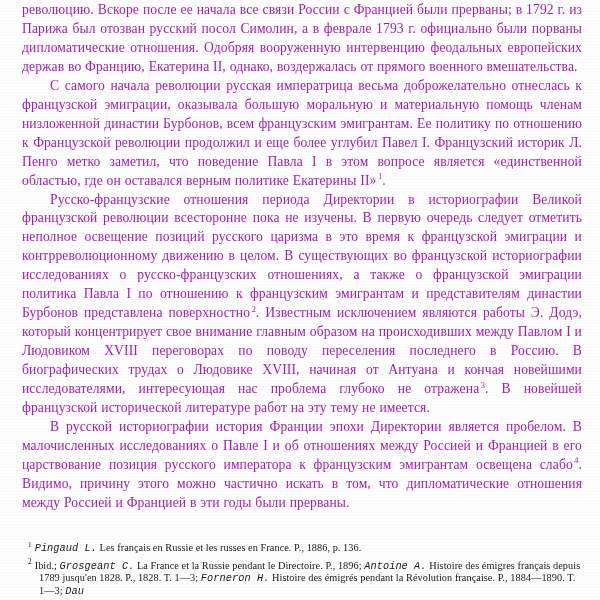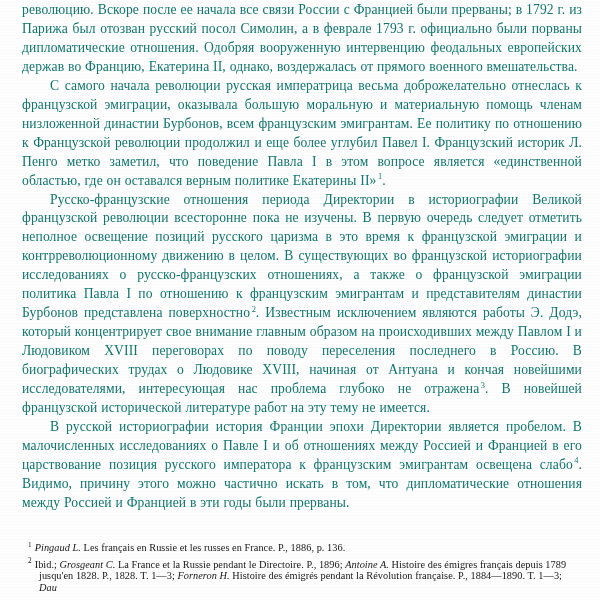--- a/index.html
+++ b/index.html
@@ -29,21 +29,21 @@
   }
 
   p.para {
     margin: 0;
     font-size: 13.6px;
     line-height: 18.95px;
     text-align: justify;
     text-indent: 28px;
     letter-spacing: 0.1px;
     word-spacing: 0.3px;
-    color: #0f766e;
+    color: #a21caf;
     -webkit-font-smoothing: none;
   }
 
   p.para.cont {
     text-indent: 0;
   }
 
   p.para:first-child {
     text-indent: 0;
   }
@@ -82,20 +82,21 @@
 
   .note .marker {
     font-size: 7.2px;
     vertical-align: super;
     line-height: 0;
     padding-right: 3px;
   }
 
   .note i, .note .it {
     font-style: italic;
+    font-family: Liberation Mono, monospace;
   }
 
   .scan-noise {
     position: absolute;
     inset: 0;
     pointer-events: none;
     opacity: 0.045;
     background:
       repeating-linear-gradient(0deg, rgba(0,0,0,0.5) 0px, rgba(0,0,0,0) 1px, rgba(0,0,0,0) 3px);
   }

